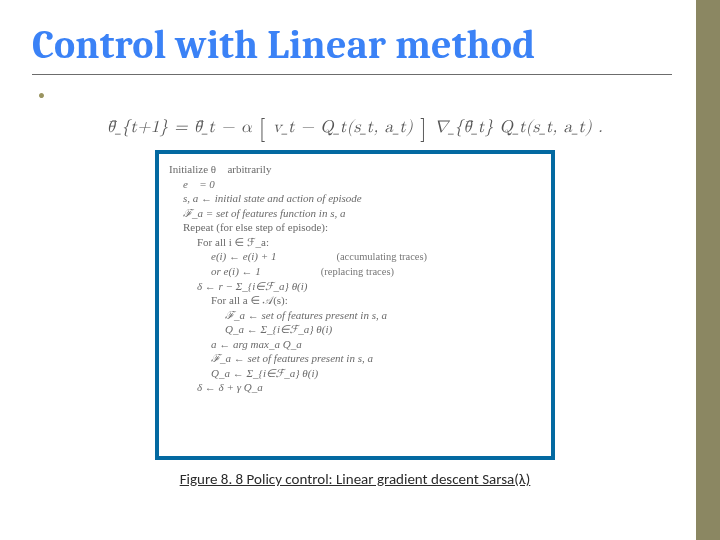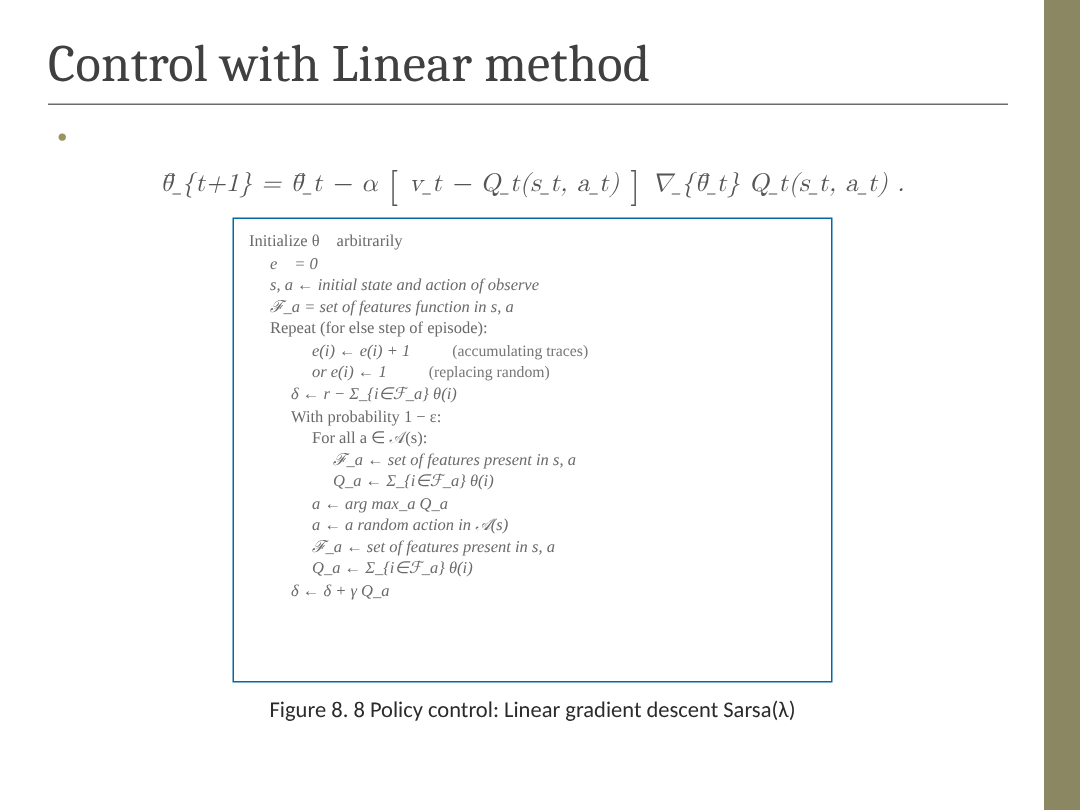--- a/index.html
+++ b/index.html
@@ -22,23 +22,23 @@
     background: #8b8762;
   }
   .slide {
     padding: 22px 42px 18px 32px;
     box-sizing: border-box;
     width: 100%;
     height: 100%;
   }
   .title {
     font-family: Cambria, Georgia, "Times New Roman", serif;
-    font-size: 35px;
-    font-weight: 400;
-    color: #404040;
+    font-size: 40px;
+    font-weight: 700;
+    color: #3b82f6;
     margin: 0 0 6px 0;
     letter-spacing: 0.2px;
   }
   .title-rule {
     border: none;
     border-top: 1px solid #6c6c6c;
     margin: 2px 0 10px 0;
     width: 640px;
   }
   .bullet-row {
@@ -74,43 +74,44 @@
     font-style: normal;
     vertical-align: -4px;
     padding: 0 1px;
   }
   .algo-wrap {
     display: flex;
     justify-content: center;
     margin-top: 2px;
   }
   .algo-box {
-    border: 1px solid #0369a1;
+    border: 4px solid #0369a1;
     width: 400px;
     height: 310px;
     padding: 8px 10px 8px 10px;
     box-sizing: border-box;
     font-family: "Computer Modern", Georgia, "Times New Roman", serif;
     font-size: 11px;
     line-height: 1.32;
     color: #6a6a6a;
     overflow: hidden;
   }
   .algo-box .ln { white-space: pre; }
   .algo-box .i1 { padding-left: 14px; }
   .algo-box .i2 { padding-left: 28px; }
   .algo-box .i3 { padding-left: 42px; }
   .algo-box .i4 { padding-left: 56px; }
   .algo-box .it { font-style: italic; font-family: Liberation Serif, serif; }
-  .algo-box .cm { display:inline-block; margin-left: 28px; font-style: normal; color:#777; font-size:10.5px;}
+  .algo-box .cm { display:inline-block; margin-left: 60px; font-style: normal; color:#777; font-size:10.5px;}
   .caption {
     text-align: center;
     font-size: 15px;
     color: #2b2b2b;
     margin-top: 10px;
+    text-decoration: underline;
   }
 </style>
 </head>
 <body>
 
 <div class="side-accent"></div>
 
 <div class="slide">
 
   <h1 class="title">Control with Linear method</h1>
@@ -135,32 +136,31 @@
       <span>∇_{θ⃗_t}</span>
       <span>Q_t(s_t, a_t)</span>
       <span>.</span>
     </span>
   </div>
 
   <div class="algo-wrap">
     <div class="algo-box">
       <div class="ln">Initialize θ⃗ arbitrarily</div>
       <div class="ln i1 it">e⃗ = 0⃗</div>
-      <div class="ln i1 it">s, a ← initial state and action of observe</div>
+      <div class="ln i1 it">s, a ← initial state and action of episode</div>
       <div class="ln i1 it">ℱ_a = set of features function in s, a</div>
       <div class="ln i1">Repeat (for else step of episode):</div>
+      <div class="ln i2">For all i ∈ ℱ_a:</div>
       <div class="ln i3 it"><span>e(i) ← e(i) + 1</span><span class="cm">(accumulating traces)</span></div>
-      <div class="ln i3 it"><span>or e(i) ← 1</span><span class="cm">(replacing random)</span></div>
+      <div class="ln i3 it"><span>or e(i) ← 1</span><span class="cm">(replacing traces)</span></div>
       <div class="ln i2 it">δ ← r − Σ_{i∈ℱ_a} θ(i)</div>
-      <div class="ln i2">With probability 1 − ε:</div>
       <div class="ln i3">For all a ∈ 𝒜(s):</div>
       <div class="ln i4 it">ℱ_a ← set of features present in s, a</div>
       <div class="ln i4 it">Q_a ← Σ_{i∈ℱ_a} θ(i)</div>
       <div class="ln i3 it">a ← arg max_a Q_a</div>
-      <div class="ln i3 it">a ← a random action in 𝒜(s)</div>
       <div class="ln i3 it">ℱ_a ← set of features present in s, a</div>
       <div class="ln i3 it">Q_a ← Σ_{i∈ℱ_a} θ(i)</div>
       <div class="ln i2 it">δ ← δ + γ Q_a</div>
 
     </div>
   </div>
 
   <div class="caption">Figure 8. 8 Policy control: Linear gradient descent Sarsa(λ)</div>
 
 </div>

